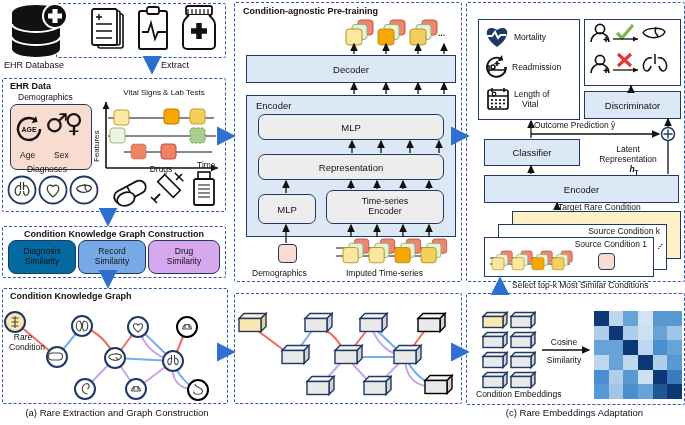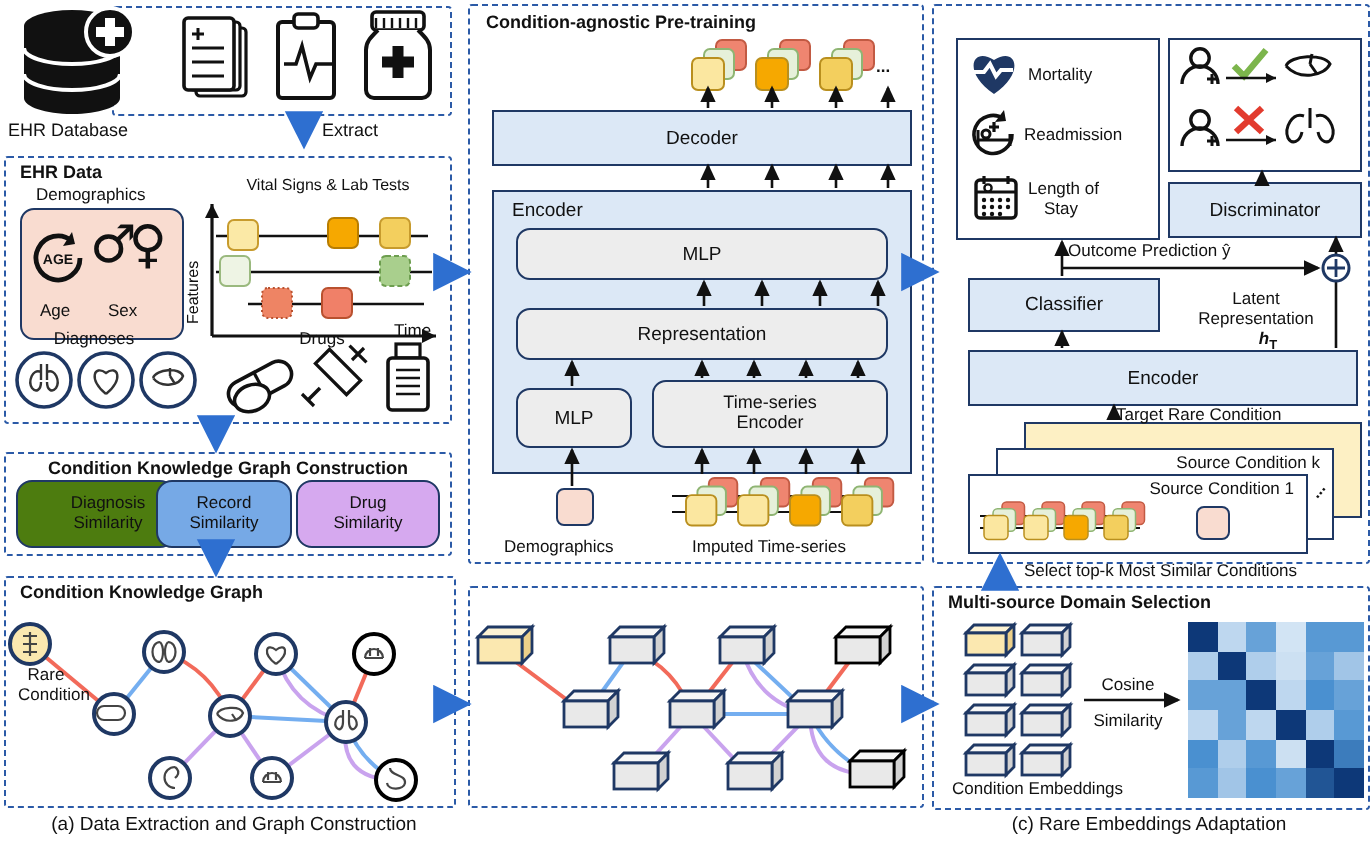--- a/index.html
+++ b/index.html
@@ -128,21 +128,21 @@
     </g>
     <g>
       <rect x="90" y="2" width="12" height="7" fill="#fff" stroke="#111" stroke-width="1.6"></rect>
       <rect x="86" y="9" width="20" height="26" rx="2" fill="#fff" stroke="#111" stroke-width="1.8"></rect>
       <path d="M90,15 h12 M90,19 h12 M90,23 h12 M90,27 h12" stroke="#111" stroke-width="1.2"></path>
     </g>
   </svg>
 
   <div class="dashed" style="left:2px;top:226px;width:222px;height:50px;"></div>
   <span class="btitle" style="left:2px;top:229px;width:224px;text-align:center;">Condition Knowledge Graph Construction</span>
-  <div class="simbox" style="left:8px;top:240px;width:66px;height:32px;background:#4d7c0f;padding-left:12px;">
+  <div class="simbox" style="left:8px;top:240px;width:66px;height:32px;background:#0369a1;">
     <span>Diagnosis</span>
     <span>Similarity</span>
   </div>
   <div class="simbox" style="left:78px;top:240px;width:66px;height:32px;background:#76a9e6;">
     <span>Record</span>
     <span>Similarity</span>
   </div>
   <div class="simbox" style="left:148px;top:240px;width:70px;height:32px;background:#d6a9ef;">
     <span>Drug</span>
     <span>Similarity</span>
@@ -201,21 +201,21 @@
         <path d="M-4.5,2 a4.5,4.5 0 1 1 9,0 M-4.5,2 h9 M-2,-3 v4 M2,-3 v4" transform="translate(134,89)" fill="none" stroke="#444" stroke-width="1.1"></path>
       </g>
       <g>
         <circle cx="196" cy="90" r="10" fill="#fff" stroke="#000" stroke-width="2"></circle>
         <path d="M-3,-6 C-3,-2 5,-3 4.5,1.5 C4,5 -4,5.5 -4.5,1.5" transform="translate(196,90)" fill="none" stroke="#444" stroke-width="1.1"></path>
       </g>
     </svg>
   <span class="lbl9" style="left:0px;top:332px;width:46px;text-align:center;">Rare</span>
   <span class="lbl9" style="left:0px;top:342px;width:54px;text-align:center;">Condition</span>
 
-  <div class="cap" style="left:2px;top:407px;width:230px;">(a) Data Extraction and Graph Construction</div>
+  <div class="cap" style="left:2px;top:407px;width:230px;">(a) Rare Extraction and Graph Construction</div>
 
   <div class="dashed" style="left:234px;top:2px;width:226px;height:278px;"></div>
   <span class="btitle" style="left:243px;top:6px;">Condition-agnostic Pre-training</span>
 
   <svg id="output-stacks" width="116" height="34" style="left:338px;top:16px;">
       <g transform="translate(8,4) scale(1)">
         <rect x="12" y="0" width="15" height="15" rx="3" fill="#ef8570" stroke="#c25a43"></rect>
         <rect x="6" y="4.5" width="15" height="15" rx="3" fill="#e6f0da" stroke="#8fb573"></rect>
         <rect x="0" y="9" width="16" height="16" rx="3" fill="#fbe7a0" stroke="#b98f1e"></rect>
       </g>
@@ -376,21 +376,21 @@
       <circle cx="6" cy="16.5" r="1.1"></circle>
         <circle cx="10" cy="16.5" r="1.1"></circle>
         <circle cx="14" cy="16.5" r="1.1"></circle>
         <circle cx="18" cy="16.5" r="1.1"></circle>
       <circle cx="6" cy="20" r="1.1"></circle>
         <circle cx="10" cy="20" r="1.1"></circle>
         <circle cx="14" cy="20" r="1.1"></circle>
     </g>
   </svg>
   <span class="lbl9" style="left:514px;top:89px;">Length of</span>
-  <span class="lbl9" style="left:522px;top:99px;">Stay</span>
+  <span class="lbl9" style="left:522px;top:99px;">Vital</span>
 
   <div class="solid" style="left:584px;top:19px;width:95px;height:65px;background:#fff;"></div>
   <svg width="92" height="62" style="left:586px;top:20px;" viewBox="0 0 92 62">
     <g>
       <circle cx="14" cy="9" r="4.6" fill="none" stroke="#111" stroke-width="1.7"></circle>
       <path d="M5,22 a9,9 0 0 1 18,0" fill="none" stroke="#111" stroke-width="1.7"></path>
       <path d="M20,17 v5 M17.5,19.5 h5" stroke="#111" stroke-width="1.5"></path>
     </g>
     <path d="M31,13 l5,5 l11,-13" fill="none" stroke="#7cb54c" stroke-width="3.2"></path>
     <line x1="27" y1="19" x2="52" y2="19" stroke="#111" stroke-width="1.3"></line>
@@ -455,21 +455,20 @@
         <rect x="6" y="4.5" width="15" height="15" rx="3" fill="#e6f0da" stroke="#8fb573"></rect>
         <rect x="0" y="9" width="16" height="16" rx="3" fill="#f3cf5e" stroke="#b98f1e"></rect>
       </g>
     </svg>
   <div class="abs" style="left:598px;top:253px;width:15px;height:15px;background:#f9dcd0;border:1.2px solid #1f3864;border-radius:4px;"></div>
   <span class="lbl9" style="left:655px;top:240px;transform:rotate(-50deg);font-weight:bold;">...</span>
 
   <span class="lbl9" style="left:512px;top:280px;">Select top-k Most Similar Conditions</span>
 
   <div class="dashed" style="left:466px;top:293px;width:217px;height:110px;"></div>
-  <span class="btitle" style="left:474px;top:296px;">Multi-source Domain Selection</span>
   <svg id="emb-grid" width="64" height="84" style="left:478px;top:309px;">
       <g>
         <polygon points="5,7.5 9,3.5 29,3.5 25,7.5" fill="#fdf3d4" stroke="#1f3864" stroke-width="1.4"></polygon>
         <polygon points="25,7.5 29,3.5 29,14.5 25,18.5" fill="#edd089" stroke="#1f3864" stroke-width="1.4"></polygon>
         <rect x="5" y="7.5" width="20" height="11" fill="#fbe8b0" stroke="#1f3864" stroke-width="1.4"></rect>
       </g>
       <g>
         <polygon points="33,7.5 37,3.5 57,3.5 53,7.5" fill="#f7f7f7" stroke="#1f3864" stroke-width="1.4"></polygon>
         <polygon points="53,7.5 57,3.5 57,14.5 53,18.5" fill="#d2d2d2" stroke="#1f3864" stroke-width="1.4"></polygon>
         <rect x="33" y="7.5" width="20" height="11" fill="#e9e9e9" stroke="#1f3864" stroke-width="1.4"></rect>

